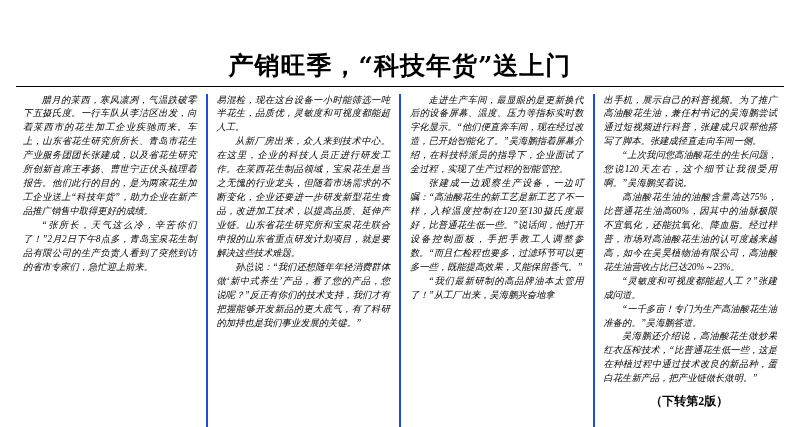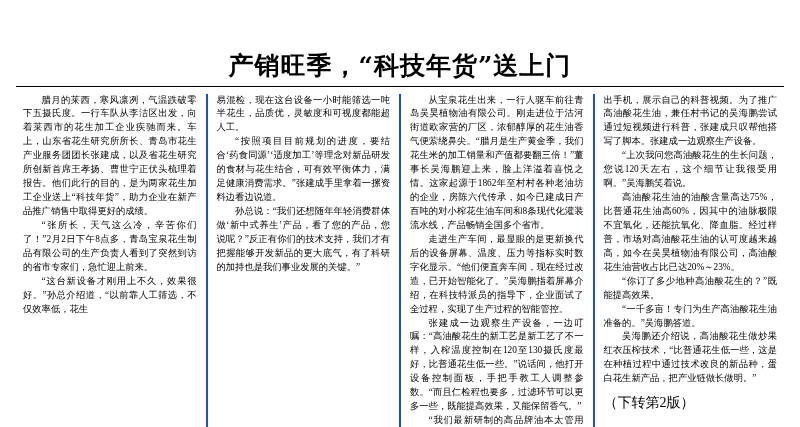--- a/index.html
+++ b/index.html
@@ -53,66 +53,65 @@
     text-align: justify;
     text-justify: inter-ideograph;
     overflow: hidden;
   }
   .col + .col {
     border-left: 2px solid #1d4ed8;
   }
   .col p {
     margin: 0;
     text-indent: 2em;
+    font-style: italic;
   }
   .col p.noindent {
     text-indent: 0;
   }
   .jump {
-    text-align: left;
-    font-weight: normal;
-    font-size: 14px;
+    text-align: center;
+    font-weight: bold;
+    font-size: 12px;
     margin-top: 6px;
     padding-right: 2px;
   }
 </style>
 </head>
 <body>
 
 <div class="page">
 
   <h1 class="headline">产销旺季，“科技年货”送上门</h1>
 
   <div class="rule"></div>
 
   <div class="columns">
 
     <div class="col">
       <p>腊月的莱西，寒风凛冽，气温跌破零下五摄氏度。一行车队从李洁区出发，向着莱西市的花生加工企业疾驰而来。车上，山东省花生研究所所长、青岛市花生产业服务团团长张建成，以及省花生研究所创新首席王孝扬、曹世宁正伏头梳理着报告。他们此行的目的，是为两家花生加工企业送上“科技年货”，助力企业在新产品推广销售中取得更好的成绩。</p>
       <p>“张所长，天气这么冷，辛苦你们了！”2月2日下午8点多，青岛宝泉花生制品有限公司的生产负责人看到了突然到访的省市专家们，急忙迎上前来。</p>
-      <p>“这台新设备才刚用上不久，效果很好。”孙总介绍道，“以前靠人工筛选，不仅效率低，花生</p>
     </div>
 
     <div class="col">
       <p class="noindent">易混检，现在这台设备一小时能筛选一吨半花生，品质优，灵敏度和可视度都能超人工。</p>
-      <p>“按照项目目前规划的进度，要结合‘药食同源’‘适度加工’等理念对新品研发的食材与花生结合，可有效平衡体力，满足健康消费需求。”张建成手里拿着一摞资料边看边说道。</p>
+      <p>从新厂房出来，众人来到技术中心。在这里，企业的科技人员正进行研发工作。在莱西花生制品领域，宝泉花生是当之无愧的行业龙头，但随着市场需求的不断变化，企业还要进一步研发新型花生食品，改进加工技术，以提高品质、延伸产业链。山东省花生研究所和宝泉花生联合申报的山东省重点研发计划项目，就是要解决这些技术难题。</p>
       <p>孙总说：“我们还想随年年轻消费群体做‘新中式养生’产品，看了您的产品，您说呢？”反正有你们的技术支持，我们才有把握能够开发新品的更大底气，有了科研的加持也是我们事业发展的关键。”</p>
     </div>
 
     <div class="col">
-      <p>从宝泉花生出来，一行人驱车前往青岛吴昊植物油有限公司。刚走进位于沽河街道欧家营的厂区，浓郁醇厚的花生油香气便萦绕鼻尖。“腊月是生产黄金季，我们花生米的加工销量和产值都要翻三倍！”董事长吴海鹏迎上来，脸上洋溢着喜悦之情。这家起源于1862年至村村各种老油坊的企业，房陈六代传承，如今已建成日产百吨的对小榨花生油车间和8条现代化灌装流水线，产品畅销全国多个省市。</p>
       <p>走进生产车间，最显眼的是更新换代后的设备屏幕、温度、压力等指标实时数字化显示。“他们便直奔车间，现在经过改造，已开始智能化了。”吴海鹏指着屏幕介绍，在科技特派员的指导下，企业面试了全过程，实现了生产过程的智能管控。</p>
       <p>张建成一边观察生产设备，一边叮嘱：“高油酸花生的新工艺是新工艺了不一样，入榨温度控制在120至130摄氏度最好，比普通花生低一些。”说话间，他打开设备控制面板，手把手教工人调整参数。“而且仁检程也要多，过滤环节可以更多一些，既能提高效果，又能保留香气。”</p>
       <p>“我们最新研制的高品牌油本太管用了！”从工厂出来，吴海鹏兴奋地拿</p>
     </div>
 
     <div class="col">
-      <p class="noindent">出手机，展示自己的科普视频。为了推广高油酸花生油，兼任村书记的吴海鹏尝试通过短视频进行科普，张建成只叹帮他搭写了脚本。张建成一边观察生产设备。</p>
+      <p class="noindent">出手机，展示自己的科普视频。为了推广高油酸花生油，兼任村书记的吴海鹏尝试通过短视频进行科普，张建成只叹帮他搭写了脚本。张建成径直走向车间一侧。</p>
       <p>“上次我问您高油酸花生的生长问题，您说120天左右，这个细节让我很受用啊。”吴海鹏笑着说。</p>
       <p>高油酸花生油的油酸含量高达75%，比普通花生油高60%，因其中的油脉极限不宜氧化，还能抗氧化、降血脂。经过样普，市场对高油酸花生油的认可度越来越高，如今在吴昊植物油有限公司，高油酸花生油营收占比已达20%～23%。</p>
-      <p>“你订了多少地种高油酸花生的？”既能提高效果。</p>
+      <p>“灵敏度和可视度都能超人工？”张建成问道。</p>
       <p>“一千多亩！专门为生产高油酸花生油准备的。”吴海鹏答道。</p>
       <p>吴海鹏还介绍说，高油酸花生做炒果红衣压榨技术，“比普通花生低一些，这是在种植过程中通过技术改良的新品种，蛋白花生新产品，把产业链做长做明。”</p>
       <div class="jump">（下转第2版）</div>
     </div>
 
   </div>
 </div>
 
 </body></html>

